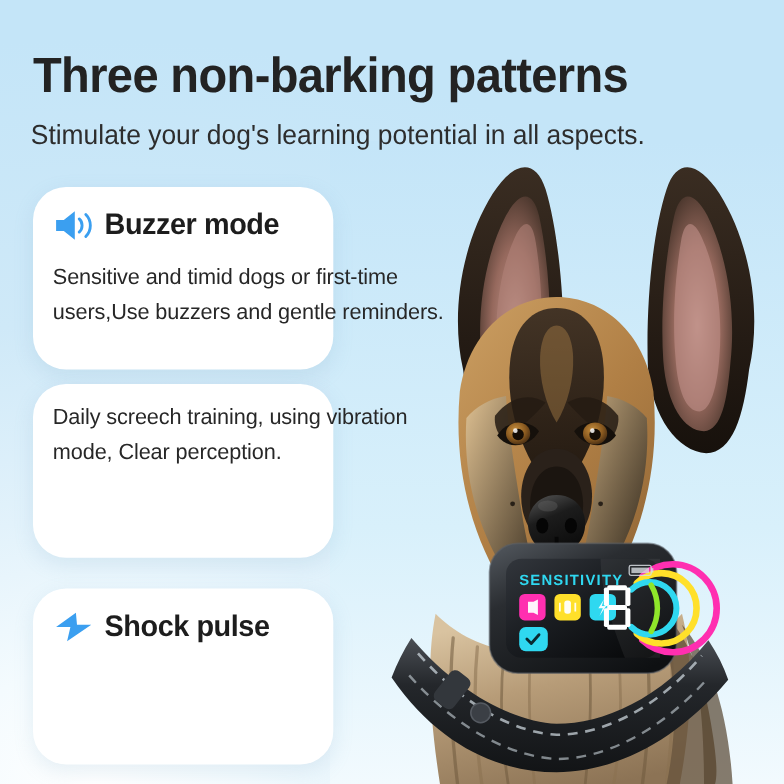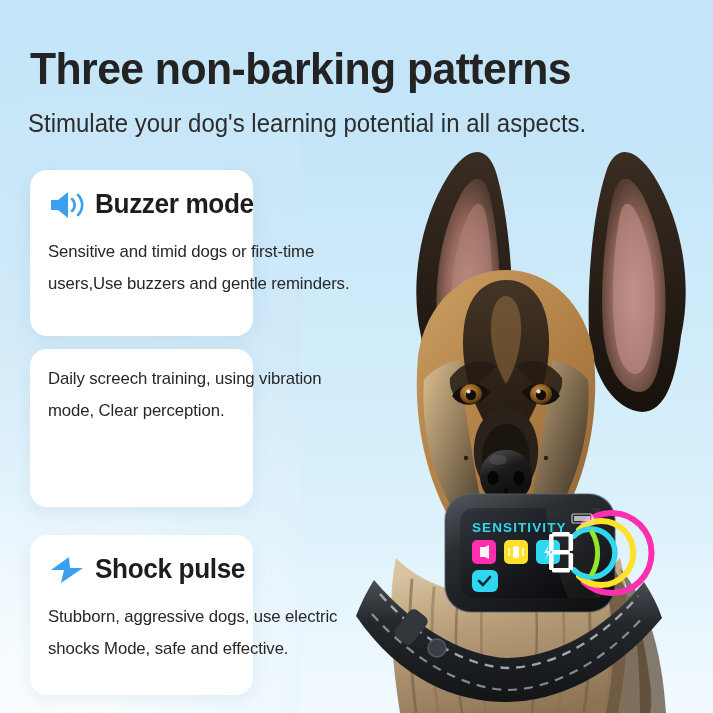--- a/index.html
+++ b/index.html
@@ -29,38 +29,38 @@
     transform:scaleX(0.95);transform-origin:left center;
   }
   .subhead{
     position:absolute;left:28px;top:105px;width:680px;
     font-size:25px;line-height:36px;color:#2d2d2d;white-space:nowrap;
     transform:scaleX(0.96);transform-origin:left center;
   }
 
   
   .card{
-    position:absolute;left:30px;width:223px;
-    background:#ffffff;border-radius:17px;
+    position:absolute;left:30px;width:273px;
+    background:#ffffff;border-radius:30px;
     box-shadow:0 6px 18px rgba(115,160,195,0.16);
   }
   #card0{top:170px;height:166px;}
   #card1{top:349px;height:158px;}
   #card2{top:535px;height:160px;}
 
   .card-head{display:flex;align-items:center;padding:17px 0 0 18px;height:52px;box-sizing:border-box;}
   .card-icon{width:40px;height:40px;flex:0 0 40px;display:flex;align-items:center;justify-content:center;}
   .card-icon svg{display:block;}
   .card-title{
     font-size:27px;font-weight:bold;color:#1d1d1d;margin-left:7px;
     letter-spacing:-0.4px;white-space:nowrap;
     transform:scaleX(0.97);transform-origin:left center;
   }
   .card-body{
-    padding:14px 16px 0 18px;font-size:17px;line-height:32px;color:#272727;
+    padding:14px 16px 0 18px;font-size:20px;line-height:32px;color:#272727;
     letter-spacing:-0.1px;
   }
   .card-body .ln{display:block;white-space:nowrap;transform:scaleX(0.985);transform-origin:left center;}
 </style>
 </head>
 <body>
 
 <div id="page">
 
   <div class="photo">
@@ -283,19 +283,15 @@
 
   <div class="card" id="card2">
     <div class="card-head">
       <span class="card-icon">
         <svg width="38" height="30" viewBox="0 0 38 30" xmlns="http://www.w3.org/2000/svg">
           <path d="M20 2 L2 15 L15 15 L12 28 L34 13 L21 13 Z" fill="#3b9ff0"></path>
         </svg>
       </span>
       <span class="card-title">Shock pulse</span>
     </div>
-    <div class="card-body">
-      <span class="ln">Stubborn, aggressive dogs, use electric</span>
-      <span class="ln">shocks Mode, safe and effective.</span>
-    </div>
   </div>
 
 </div>
 
 </body></html>

